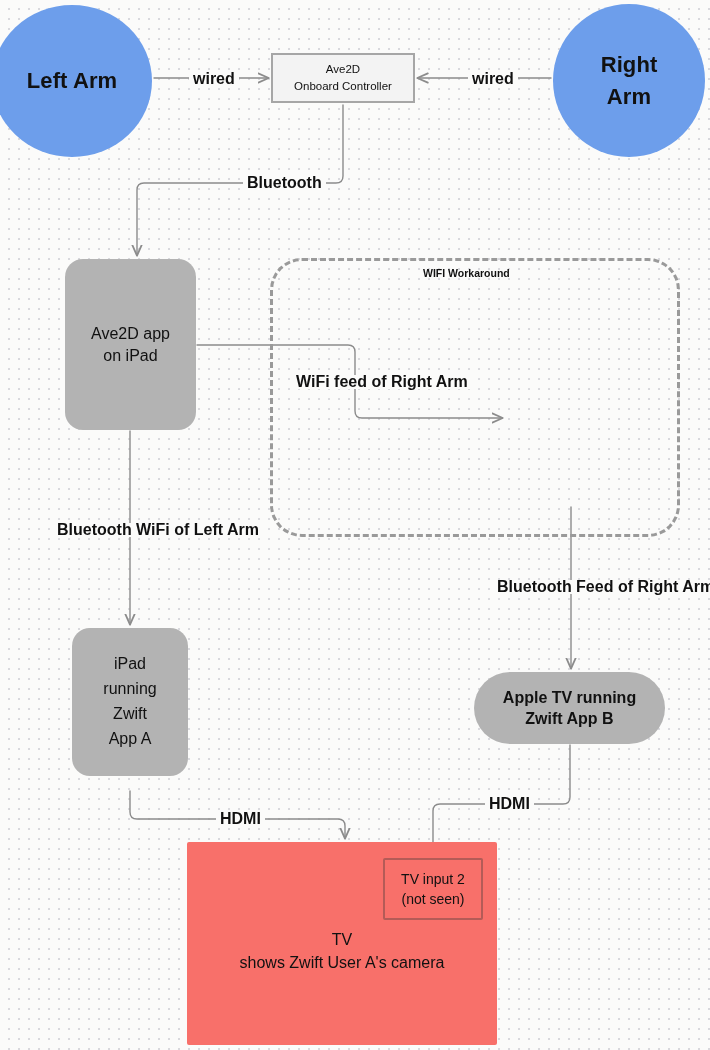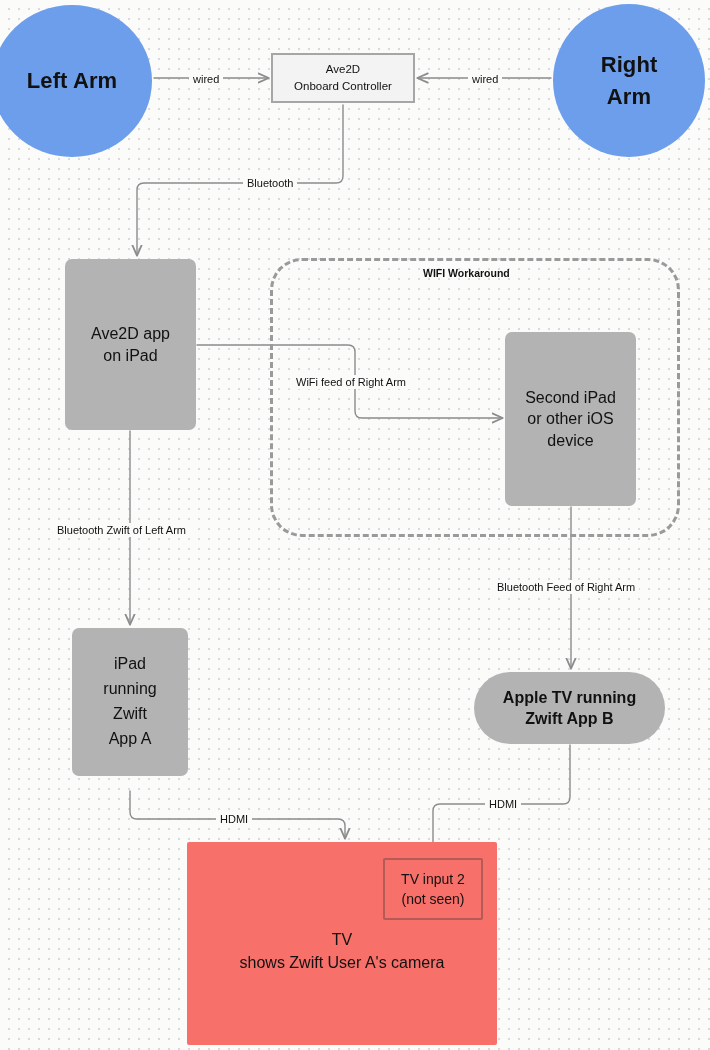--- a/index.html
+++ b/index.html
@@ -76,21 +76,21 @@
     height: 50px;
     background-color: #f3f3f3;
     border: 2px solid #a6a6a6;
     font-size: 11.5px;
     line-height: 1.5;
   }
 
   
   .grey-box {
     background-color: #b3b3b3;
-    border-radius: 7px;
+    border-radius: 18px;
     font-size: 16px;
     line-height: 1.33;
   }
   #node-ave2d-app {
     left: 65px;
     top: 259px;
     width: 131px;
     height: 171px;
   }
   #node-second-ipad {
@@ -158,22 +158,22 @@
     top: 267px;
     font-size: 10.5px;
     font-weight: bold;
     color: #111111;
     white-space: nowrap;
   }
 
   
   .edge-label {
     position: absolute;
-    font-size: 11px;
-    font-weight: normal;
+    font-size: 16px;
+    font-weight: bold;
     color: #111111;
     background-color: #fbfbfa;
     padding: 0 4px;
     white-space: nowrap;
     line-height: 14px;
   }
   #label-wired-left  { left: 189px; top: 72px; }
   #label-wired-right { left: 468px; top: 72px; }
   #label-bluetooth   { left: 203px; top: 176px; margin-left: 40px; }
   #label-wifi-feed   { left: 292px; top: 375px; }
@@ -228,25 +228,20 @@
   <div class="node" id="node-controller">
     <span class="node-label">Ave2D
 Onboard Controller</span>
   </div>
 
   <div class="node grey-box" id="node-ave2d-app">
     <span class="node-label">Ave2D app
 on iPad</span>
   </div>
 
-  <div class="node grey-box" id="node-second-ipad">
-    <span class="node-label">Second iPad
-or other iOS
-device</span>
-  </div>
 
   <div class="node grey-box" id="node-ipad-zwift-a">
     <span class="node-label">iPad
 running
 Zwift
 App A</span>
   </div>
 
   <div class="node grey-box" id="node-apple-tv">
     <span class="node-label">Apple TV running
@@ -260,18 +255,18 @@
 
   <div class="node" id="node-tv-input-2">
     <span class="node-label">TV input 2
 (not seen)</span>
   </div>
 
   <div class="edge-label" id="label-wired-left">wired</div>
   <div class="edge-label" id="label-wired-right">wired</div>
   <div class="edge-label" id="label-bluetooth">Bluetooth</div>
   <div class="edge-label" id="label-wifi-feed">WiFi feed of Right Arm</div>
-  <div class="edge-label" id="label-bt-left">Bluetooth Zwift of Left Arm</div>
+  <div class="edge-label" id="label-bt-left">Bluetooth WiFi of Left Arm</div>
   <div class="edge-label" id="label-bt-right">Bluetooth Feed of Right Arm</div>
   <div class="edge-label" id="label-hdmi-a">HDMI</div>
   <div class="edge-label" id="label-hdmi-b">HDMI</div>
 
 </div>
 
 </body></html>

